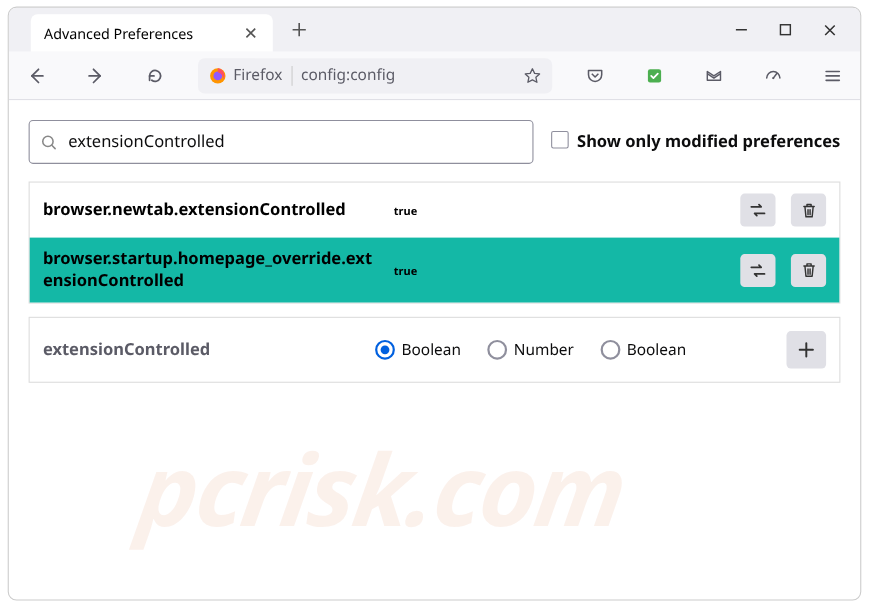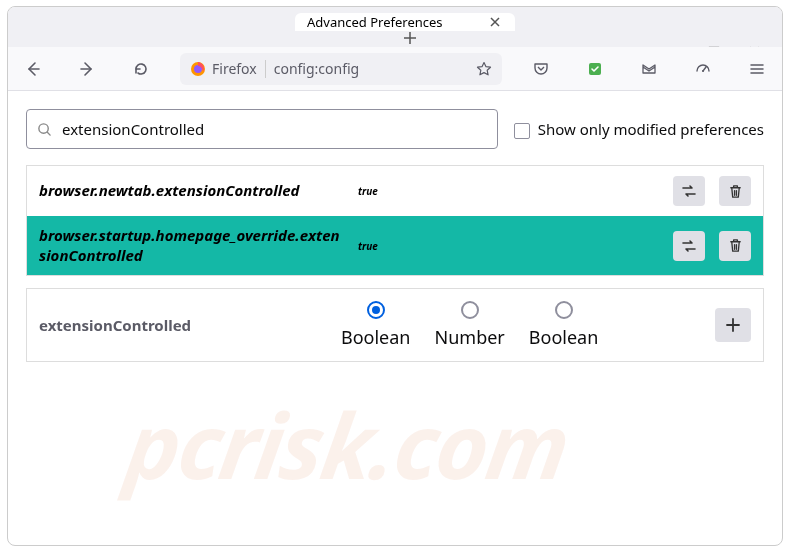--- a/index.html
+++ b/index.html
@@ -2,21 +2,21 @@
 <html><head>
 <meta charset="utf-8">
 <style>
 * { margin: 0; padding: 0; box-sizing: border-box; }
 body { font-family: system-ui, -apple-system, "Segoe UI", sans-serif; width: 790px; height: 553px; overflow: hidden; background: #fff; position: relative; }
 
 
 .window { border: 1px solid #ccc; border-radius: 8px; width: 776px; height: 540px; margin: 6px auto; background: #fff; overflow: hidden; display: flex; flex-direction: column; }
 
 
-.tabbar { height: 40px; background: #f0f0f4; display: flex; align-items: center; padding-left: 20px; flex-direction: column; }
+.tabbar { height: 40px; background: #f0f0f4; display: flex; align-items: center; padding-left: 20px; }
 .tab { display: flex; align-items: center; background: #fff; border-radius: 6px 6px 0 0; height: 34px; margin-top: 6px; padding: 0 12px; gap: 8px; font-size: 13px; min-width: 220px; }
 .tab-title { flex: 1; }
 .tab-close { width: 16px; height: 16px; display: flex; align-items: center; justify-content: center; color: #555; cursor: pointer; font-size: 14px; }
 .newtab-btn { width: 28px; height: 28px; display: flex; align-items: center; justify-content: center; margin-left: 10px; color: #555; cursor: pointer; }
 .window-controls { margin-left: auto; display: flex; gap: 24px; padding-right: 20px; align-items: center; }
 .winctrl { width: 16px; display: flex; align-items: center; justify-content: center; color: #333; cursor: pointer; }
 
 
 .toolbar { height: 44px; background: #f9f9fb; border-bottom: 1px solid #e0e0e6; display: flex; align-items: center; padding: 0 10px; gap: 24px; }
 .nav-btn { width: 30px; height: 30px; display: flex; align-items: center; justify-content: center; color: #5b5b66; border-radius: 4px; cursor: pointer; }
@@ -29,38 +29,38 @@
 .tool-icon { width: 30px; height: 30px; display: flex; align-items: center; justify-content: center; color: #5b5b66; cursor: pointer; }
 
 
 .content { flex: 1; padding: 18px; position: relative; }
 
 
 .search-row { display: flex; align-items: center; gap: 16px; margin-bottom: 16px; }
 .search-box { flex: 1; height: 40px; border: 1px solid #8f8f9d; border-radius: 4px; display: flex; align-items: center; padding: 0 10px; gap: 10px; font-size: 15px; }
 .search-icon { color: #888; }
 .search-text { color: #0c0c0d; }
-.checkbox-wrap { display: flex; align-items: flex-end; gap: 8px; font-size: 15px; color: #0c0c0d; }
+.checkbox-wrap { display: flex; align-items: flex-start; gap: 8px; font-size: 15px; color: #0c0c0d; font-weight: bold; }
 .chk { width: 16px; height: 16px; border: 1px solid #8f8f9d; border-radius: 2px; }
 
 
-.pref-table { border: 1px solid #ddd; font-style: italic; }
+.pref-table { border: 1px solid #ddd; }
 .pref-row { display: flex; align-items: center; padding: 10px 12px; min-height: 46px; gap: 14px; }
 .pref-row.bold { font-weight: 700; }
 .pref-row.alt { background: #14b8a6; }
 .pref-name { width: 305px; font-size: 15px; word-break: break-word; line-height: 1.3; }
 .pref-val { width: 70px; font-size: 10px; }
 .pref-actions { margin-left: auto; display: flex; gap: 14px; }
 .act-btn { width: 32px; height: 30px; background: #e0e0e6; border-radius: 4px; display: flex; align-items: center; justify-content: center; color: #333; cursor: pointer; }
 
 
 .newpref-row { display: flex; align-items: center; padding: 12px; border: 1px solid #ddd; margin-top: 12px; gap: 12px; }
 .newpref-name { width: 290px; font-size: 15px; color: #5b5b66; font-weight: 700; }
 .radio-group { display: flex; gap: 24px; align-items: center; }
-.radio-item { display: flex; align-items: center; gap: 6px; font-size: 18px; color: #0c0c0d; flex-direction: column; }
+.radio-item { display: flex; align-items: center; gap: 6px; font-size: 14px; color: #0c0c0d; }
 .radio { width: 18px; height: 18px; border: 2px solid #8f8f9d; border-radius: 50%; display: flex; align-items: center; justify-content: center; }
 .radio.checked { border-color: #0060df; }
 .radio.checked::after { content: ""; width: 8px; height: 8px; background: #0060df; border-radius: 50%; }
 .addpref-btn { width: 36px; height: 34px; margin-left: auto; background: #e0e0e6; border-radius: 4px; display: flex; align-items: center; justify-content: center; cursor: pointer; font-size: 18px; color: #333; }
 
 
 .watermark { position: absolute; font-size: 90px; font-weight: 700; font-style: italic; color: rgba(200, 80, 0, 0.08); bottom: 40px; left: 120px; pointer-events: none; transform: skewX(-8deg); letter-spacing: -2px; }
 
 svg { display: block; }
 </style>

